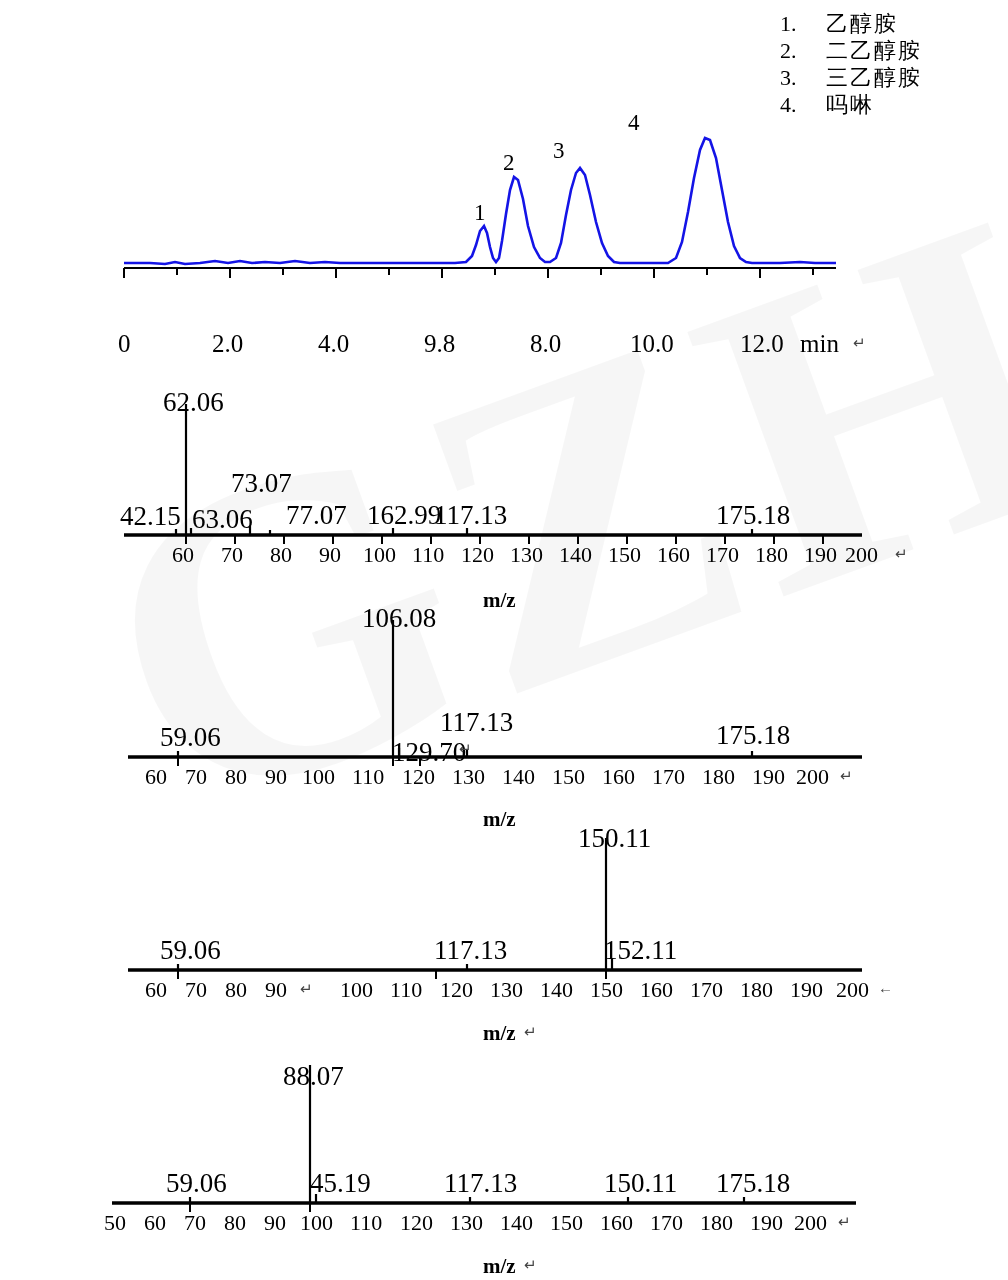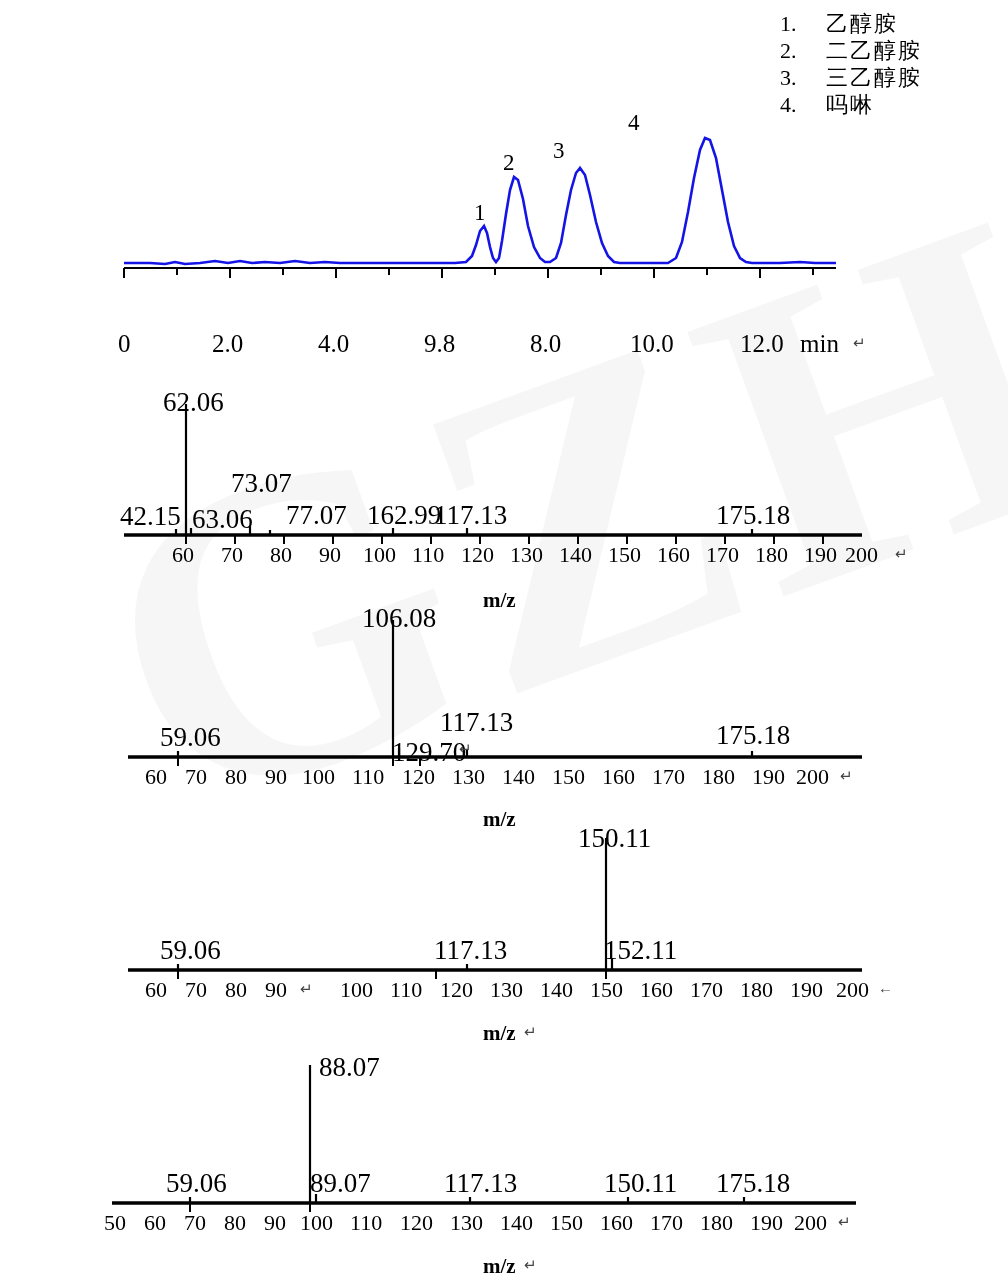--- a/index.html
+++ b/index.html
@@ -290,23 +290,23 @@
       </g>
       <g stroke="#000" stroke-width="2.2">
         <line x1="310" y1="175" x2="310" y2="37"></line>
         <line x1="190" y1="175" x2="190" y2="169"></line>
         <line x1="316" y1="175" x2="316" y2="166"></line>
         <line x1="470" y1="175" x2="470" y2="169"></line>
         <line x1="628" y1="175" x2="628" y2="169"></line>
         <line x1="744" y1="175" x2="744" y2="169"></line>
       </g>
     </svg>
-    <div class="ms-lbl" style="left:283px;top:24px;margin-left:36px;">88.07</div>
+    <div class="ms-lbl" style="left:283px;top:33px;">88.07</div>
     <div class="ms-lbl" style="left:166px;top:140px;">59.06</div>
-    <div class="ms-lbl" style="left:310px;top:140px;">89.07</div>
+    <div class="ms-lbl" style="left:310px;top:140px;">45.19</div>
     <div class="ms-lbl" style="left:444px;top:140px;">117.13</div>
     <div class="ms-lbl" style="left:604px;top:140px;">150.11</div>
     <div class="ms-lbl" style="left:716px;top:140px;">175.18</div>
 
     <div class="ms-axis" style="left:104px;top:182px;">50</div>
     <div class="ms-axis" style="left:144px;top:182px;">60</div>
     <div class="ms-axis" style="left:184px;top:182px;">70</div>
     <div class="ms-axis" style="left:224px;top:182px;">80</div>
     <div class="ms-axis" style="left:264px;top:182px;">90</div>
     <div class="ms-axis" style="left:300px;top:182px;">100</div>

